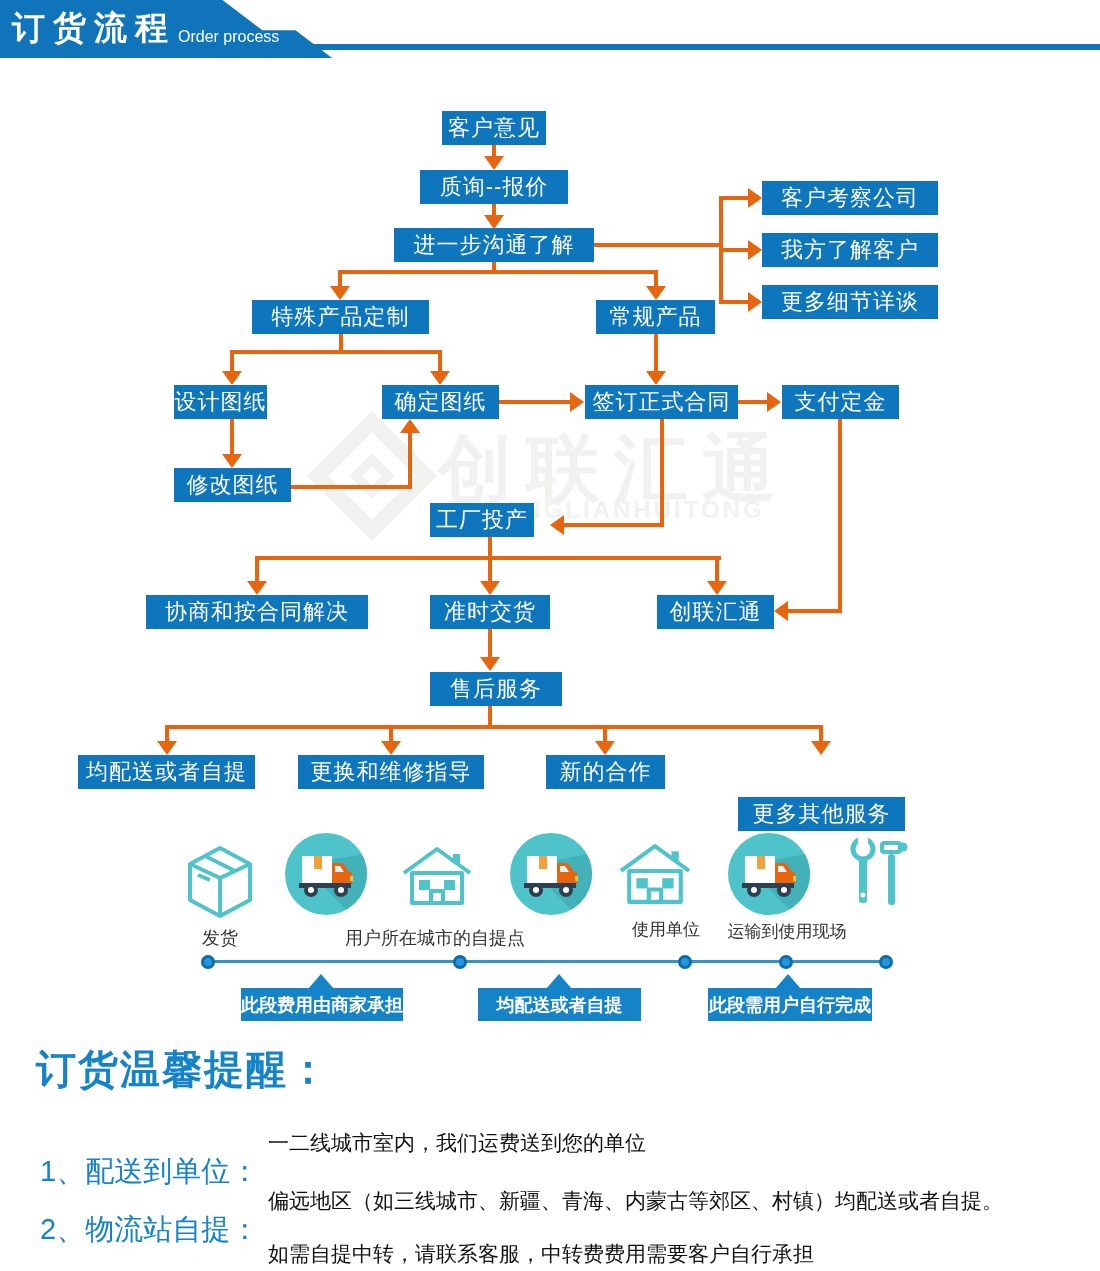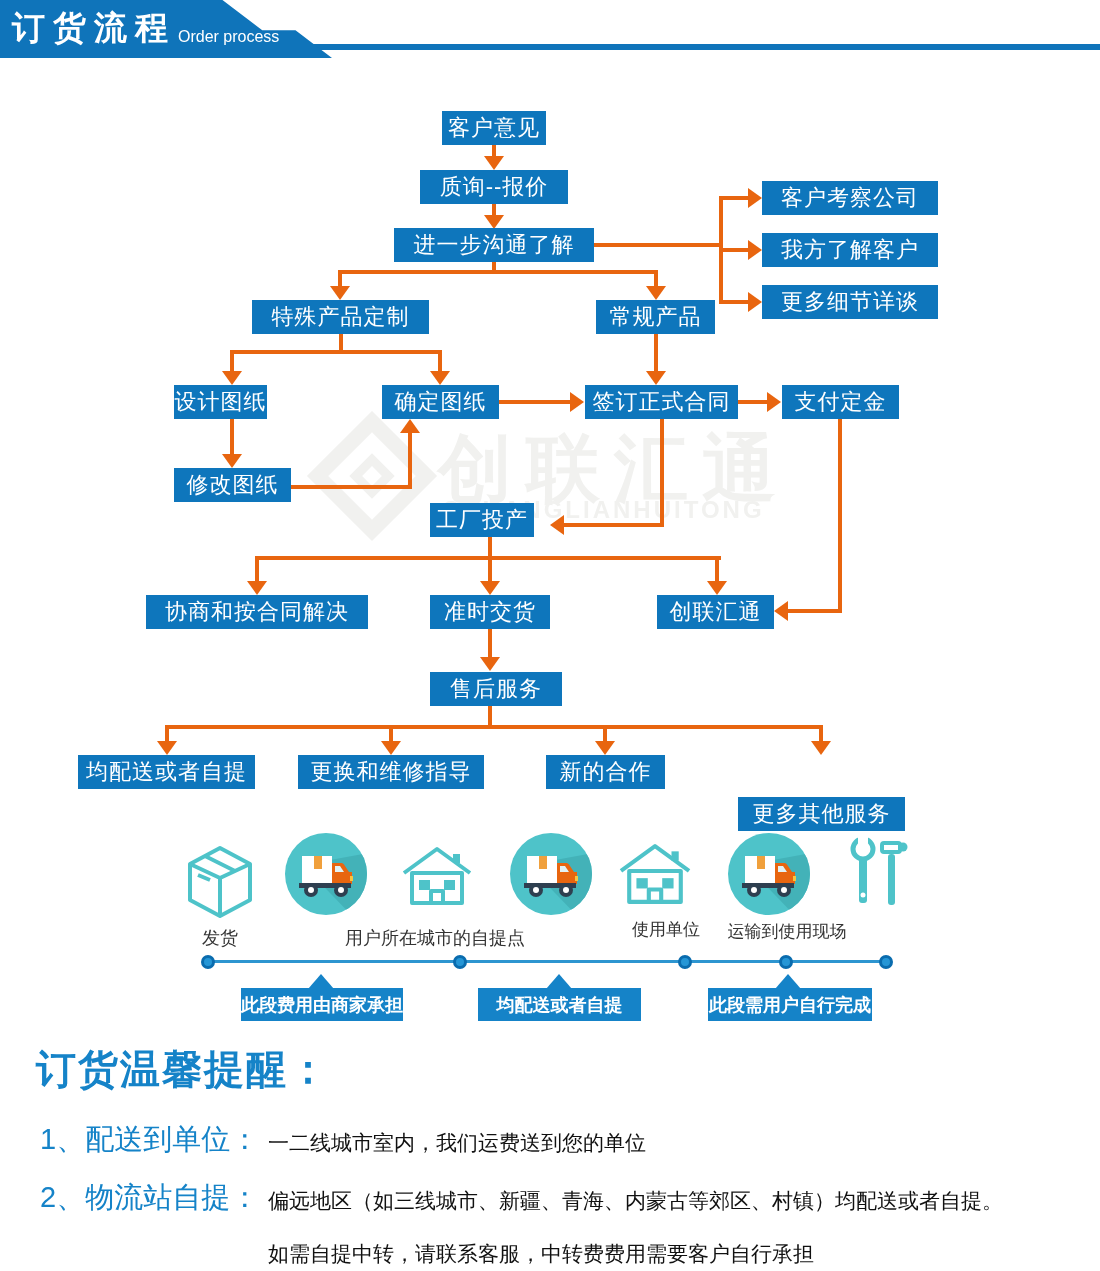--- a/index.html
+++ b/index.html
@@ -33,21 +33,21 @@
   
   .ship-label { position:absolute; color:#333; font-size:18px; text-align:center; white-space:nowrap; }
   .tl-line { position:absolute; background:#2d95d0; }
   .dot { position:absolute; width:14px; height:14px; border-radius:50%; background:#2596d6; border:3px solid #0a6cae; }
   .banner { position:absolute; height:33px; background:#1583c8; color:#fff; font-size:18px; font-weight:bold;
     display:flex; align-items:center; justify-content:center; white-space:nowrap; }
   .btri { position:absolute; width:0; height:0; border-left:13px solid transparent; border-right:13px solid transparent; border-bottom:15px solid #1583c8; }
 
   
   .notes-heading { position:absolute; left:36px; top:1042px; font-size:40px; font-weight:bold; color:#1583c8; letter-spacing:2px; }
-  .note-blue { position:absolute; font-size:29px; color:#1583c8; white-space:nowrap; }
+  .note-blue { position:absolute; font-size:29px; color:#1583c8; white-space:nowrap;margin-top:32px; }
   .note-black { position:absolute; font-size:21px; color:#111; white-space:nowrap; }
   .icon { position:absolute; }
 </style>
 </head>
 <body>
 
 <div class="canvas">
 
   <div class="header-bar"></div>
   <div class="header-block"></div>

